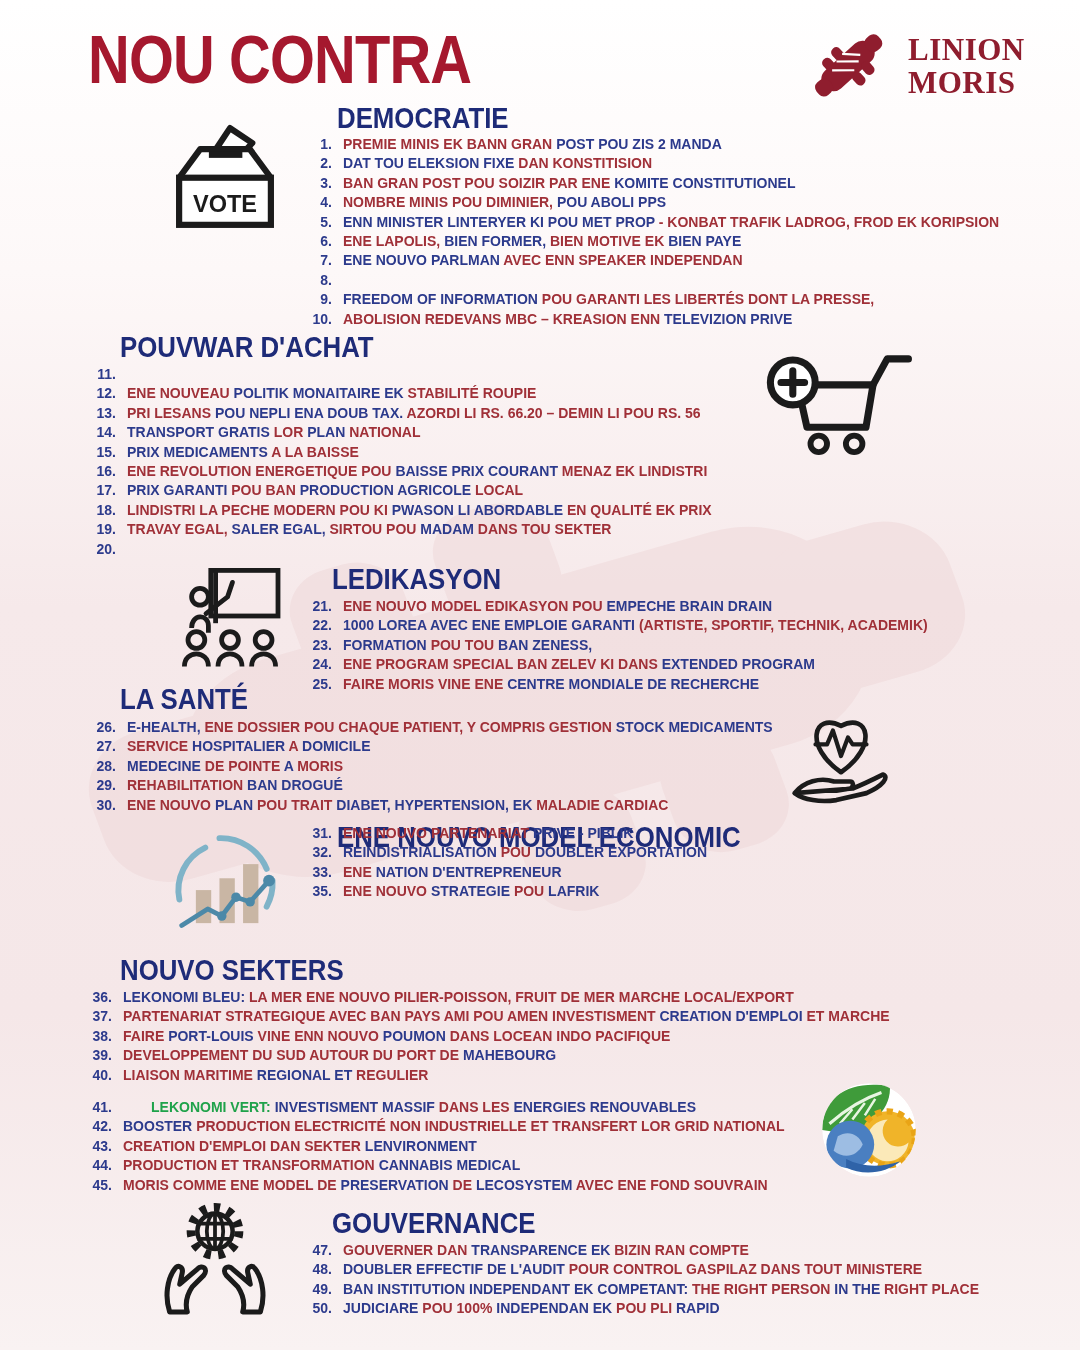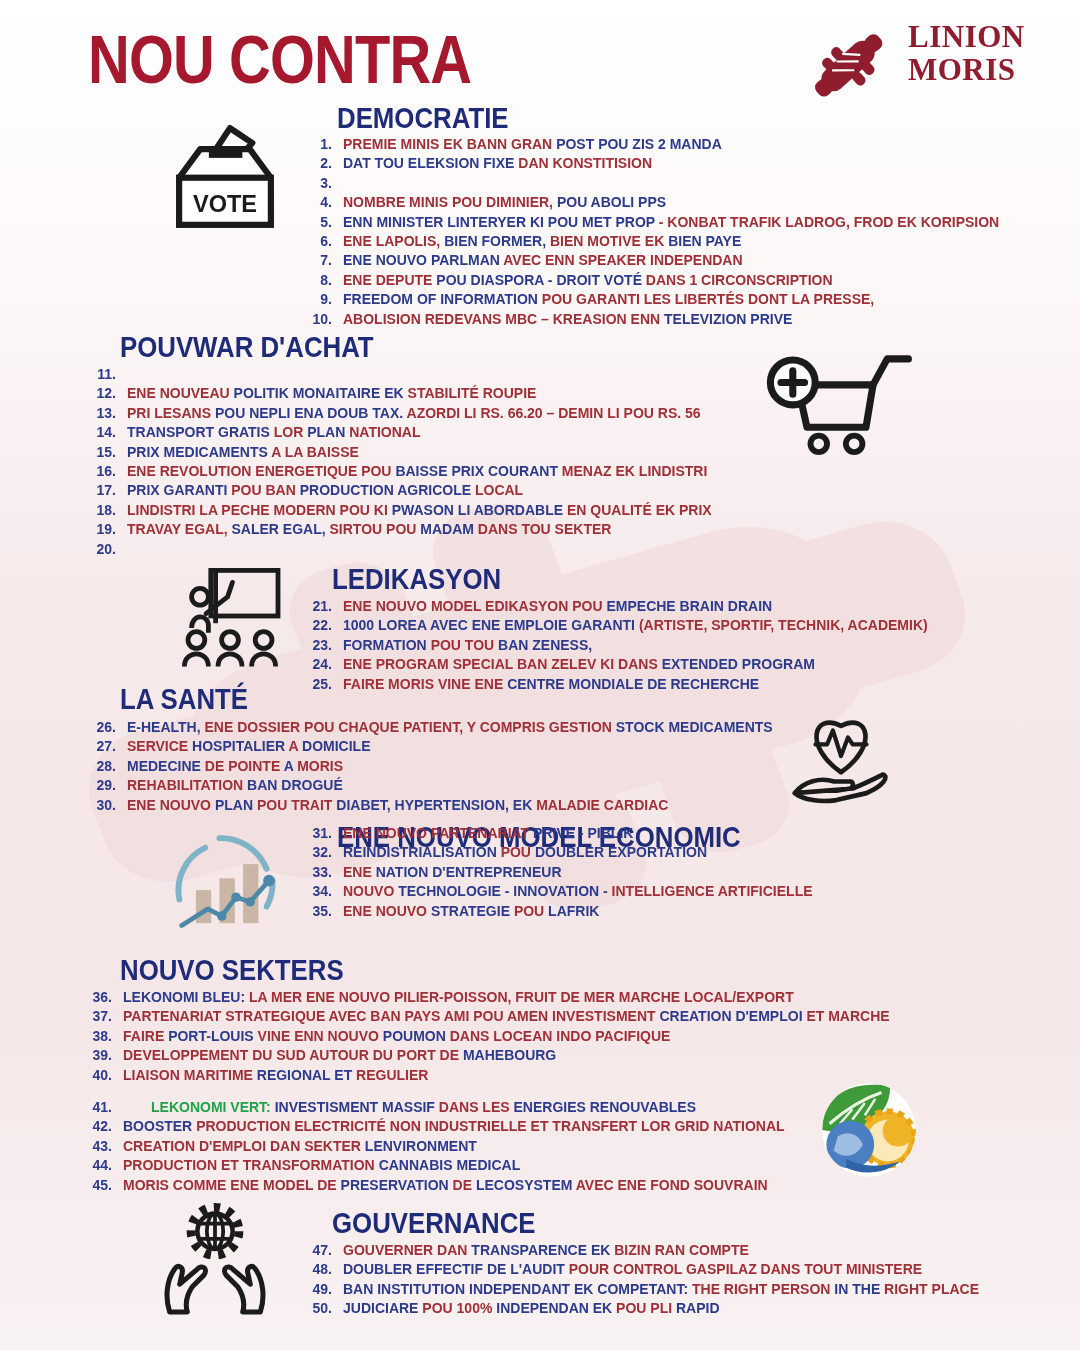--- a/index.html
+++ b/index.html
@@ -2,21 +2,21 @@
 <html style="--red: #A03038; --blue: #2C3A8C; --green: #1FA24A; --heading: #1E2B78; --title: #A5182E; --logo: #8F1D2E;"><head>
 <meta charset="utf-8">
 <style>
   html,body{margin:0;padding:0;}
   body{width:1080px;height:1350px;overflow:hidden;background:#fdfcfc;font-family:"Liberation Sans",sans-serif;}
   .page{position:relative;width:1080px;height:1350px;overflow:hidden;
         background:linear-gradient(180deg,#ffffff 0%,#fdf8f8 20%,#f6e9ea 45%,#f5e7e8 75%,#f9f2f2 100%);}
   .watermark{position:absolute;left:40px;top:280px;width:980px;height:860px;opacity:.55;pointer-events:none;}
   .title{position:absolute;left:88px;top:20px;margin:0;font-size:68px;font-weight:800;letter-spacing:-1px;
          color:var(--title);transform:scaleX(.85);transform-origin:left top;white-space:nowrap;}
-  .logo{position:absolute;left:798px;top:20px;display:flex;align-items:flex-start;gap:10px;}
+  .logo{position:absolute;left:798px;top:20px;display:flex;align-items:center;gap:10px;}
   .logo svg{width:100px;height:92px;}
   .logo-text{color:var(--logo);font-family:"Liberation Serif",serif;font-weight:700;font-size:31px;line-height:33px;letter-spacing:.5px;}
   .sec-h{position:absolute;margin:0;font-size:30px;font-weight:800;color:var(--heading);
          transform:scaleX(.86);transform-origin:left top;white-space:nowrap;letter-spacing:0;}
   .list{position:absolute;}
   .item{display:flex;align-items:baseline;height:19.4px;white-space:nowrap;font-size:14px;font-weight:700;}
   .num{width:36px;min-width:36px;text-align:right;margin-right:11px;color:var(--blue);}
   .c-r{color:var(--red);} .c-b{color:var(--blue);} .c-g{color:var(--green);padding-left:28px;}
   .icon{position:absolute;}
   .icon svg{display:block;}
@@ -160,40 +160,40 @@
       <div class="item">
         <span class="num">1.</span>
         <span class="txt"><span class="c-r">PREMIE MINIS EK BANN GRAN</span> <span class="c-b">POST POU ZIS 2 MANDA</span></span>
       </div>
       <div class="item">
         <span class="num">2.</span>
         <span class="txt"><span class="c-b">DAT TOU</span> <span class="c-b">ELEKSION FIXE</span> <span class="c-r">DAN KONSTITISION</span></span>
       </div>
       <div class="item">
         <span class="num">3.</span>
+        <span class="txt"><span class="c-r">BAN GRAN POST POU SOIZIR PAR ENE</span> <span class="c-b">KOMITE CONSTITUTIONEL</span></span>
       </div>
       <div class="item">
         <span class="num">4.</span>
         <span class="txt"><span class="c-r">NOMBRE MINIS POU DIMINIER,</span> <span class="c-b">POU ABOLI PPS</span></span>
       </div>
       <div class="item">
         <span class="num">5.</span>
         <span class="txt"><span class="c-b">ENN MINISTER LINTERYER</span> <span class="c-b">KI POU MET PROP</span> <span class="c-r">- KONBAT TRAFIK LADROG, FROD EK KORIPSION</span></span>
       </div>
       <div class="item">
         <span class="num">6.</span>
         <span class="txt"><span class="c-r">ENE LAPOLIS,</span> <span class="c-b">BIEN FORMER,</span> <span class="c-r">BIEN MOTIVE EK</span> <span class="c-b">BIEN PAYE</span></span>
       </div>
       <div class="item">
         <span class="num">7.</span>
         <span class="txt"><span class="c-b">ENE NOUVO PARLMAN</span> <span class="c-r">AVEC ENN SPEAKER INDEPENDAN</span></span>
       </div>
       <div class="item">
         <span class="num">8.</span>
-        <span class="txt"><span class="c-r">ENE DEPUTE</span> <span class="c-b">POU DIASPORA - DROIT VOTÉ</span> <span class="c-r">DANS 1 CIRCONSCRIPTION</span></span>
       </div>
       <div class="item">
         <span class="num">9.</span>
         <span class="txt"><span class="c-b">FREEDOM OF INFORMATION</span> <span class="c-r">POU GARANTI LES LIBERTÉS DONT LA PRESSE,</span></span>
       </div>
       <div class="item">
         <span class="num">10.</span>
         <span class="txt"><span class="c-r">ABOLISION REDEVANS MBC – KREASION ENN</span> <span class="c-b">TELEVIZION PRIVE</span></span>
       </div>
     </div>
@@ -296,24 +296,20 @@
       </div>
       <div class="item">
         <span class="num">32.</span>
         <span class="txt"><span class="c-b">REINDISTRIALISATION</span> <span class="c-r">POU</span> <span class="c-b">DOUBLER EXPORTATION</span></span>
       </div>
       <div class="item">
         <span class="num">33.</span>
         <span class="txt"><span class="c-r">ENE</span> <span class="c-b">NATION D'ENTREPRENEUR</span></span>
       </div>
       <div class="item">
-        <span class="num">34.</span>
-        <span class="txt"><span class="c-r">NOUVO</span> <span class="c-b">TECHNOLOGIE - INNOVATION -</span> <span class="c-r">INTELLIGENCE ARTIFICIELLE</span></span>
-      </div>
-      <div class="item">
         <span class="num">35.</span>
         <span class="txt"><span class="c-r">ENE NOUVO</span> <span class="c-b">STRATEGIE</span> <span class="c-r">POU</span> <span class="c-b">LAFRIK</span></span>
       </div>
     </div>
 
   <h2 class="sec-h" style="left:120px;top:953px">NOUVO SEKTERS</h2>
   <div class="list" style="left:76px;top:989px">
       <div class="item">
         <span class="num">36.</span>
         <span class="txt"><span class="c-b">LEKONOMI BLEU:</span> <span class="c-r">LA MER ENE NOUVO PILIER-POISSON, FRUIT DE MER MARCHE LOCAL/EXPORT</span></span>

